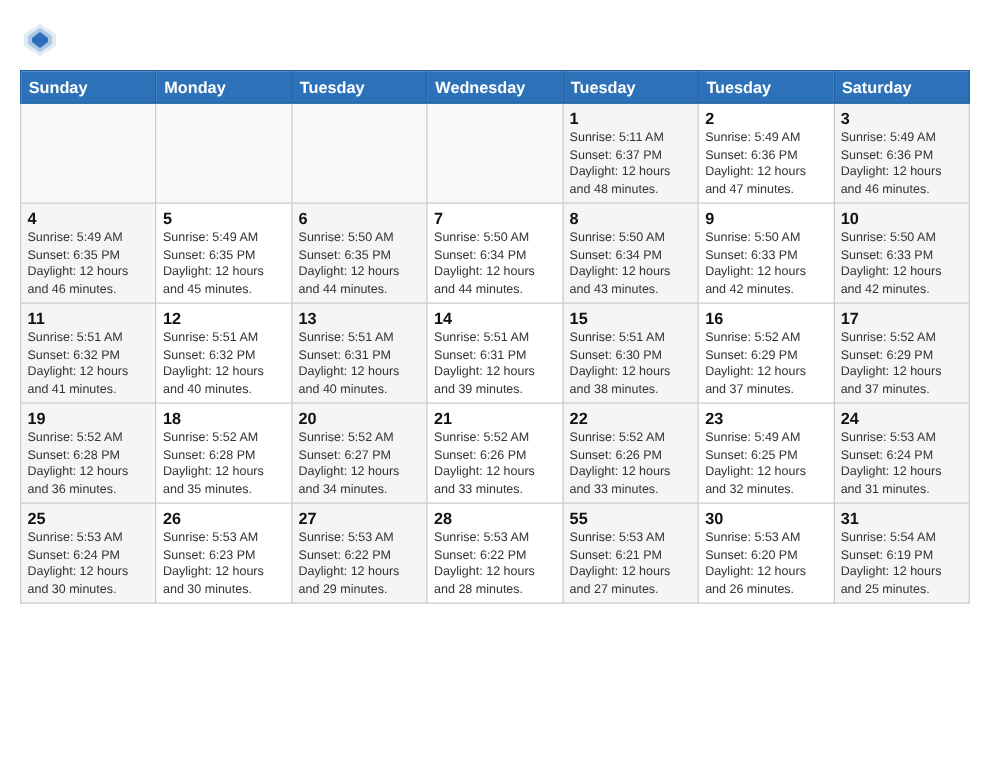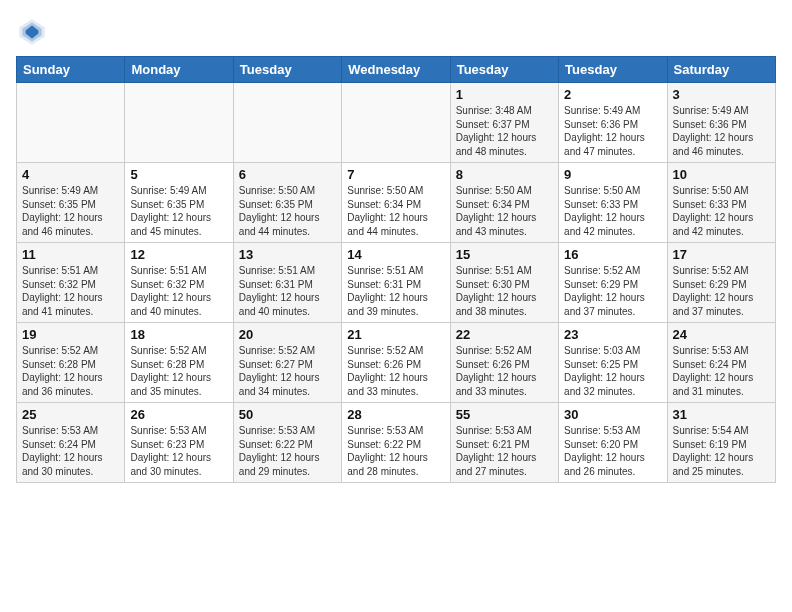--- a/index.html
+++ b/index.html
@@ -124,21 +124,21 @@
       </tr>
   </thead>
   <tbody id="calendar-body">
   <tr>
         <td class="empty"></td>
         <td class="empty"></td>
         <td class="empty"></td>
         <td class="empty"></td>
         <td>
           <span class="day-num">1</span>
-          <div class="cell-content">Sunrise: 3:48 AM
+          <div class="cell-content">Sunrise: 5:11 AM
 Sunset: 6:37 PM
 Daylight: 12 hours
 and 48 minutes.</div>
         </td>
         <td>
           <span class="day-num">2</span>
           <div class="cell-content">Sunrise: 5:49 AM
 Sunset: 6:36 PM
 Daylight: 12 hours
 and 47 minutes.</div>
@@ -284,21 +284,21 @@
         </td>
         <td>
           <span class="day-num">22</span>
           <div class="cell-content">Sunrise: 5:52 AM
 Sunset: 6:26 PM
 Daylight: 12 hours
 and 33 minutes.</div>
         </td>
         <td>
           <span class="day-num">23</span>
-          <div class="cell-content">Sunrise: 5:03 AM
+          <div class="cell-content">Sunrise: 5:49 AM
 Sunset: 6:25 PM
 Daylight: 12 hours
 and 32 minutes.</div>
         </td>
         <td>
           <span class="day-num">24</span>
           <div class="cell-content">Sunrise: 5:53 AM
 Sunset: 6:24 PM
 Daylight: 12 hours
 and 31 minutes.</div>
@@ -313,21 +313,21 @@
 and 30 minutes.</div>
         </td>
         <td>
           <span class="day-num">26</span>
           <div class="cell-content">Sunrise: 5:53 AM
 Sunset: 6:23 PM
 Daylight: 12 hours
 and 30 minutes.</div>
         </td>
         <td>
-          <span class="day-num">50</span>
+          <span class="day-num">27</span>
           <div class="cell-content">Sunrise: 5:53 AM
 Sunset: 6:22 PM
 Daylight: 12 hours
 and 29 minutes.</div>
         </td>
         <td>
           <span class="day-num">28</span>
           <div class="cell-content">Sunrise: 5:53 AM
 Sunset: 6:22 PM
 Daylight: 12 hours

